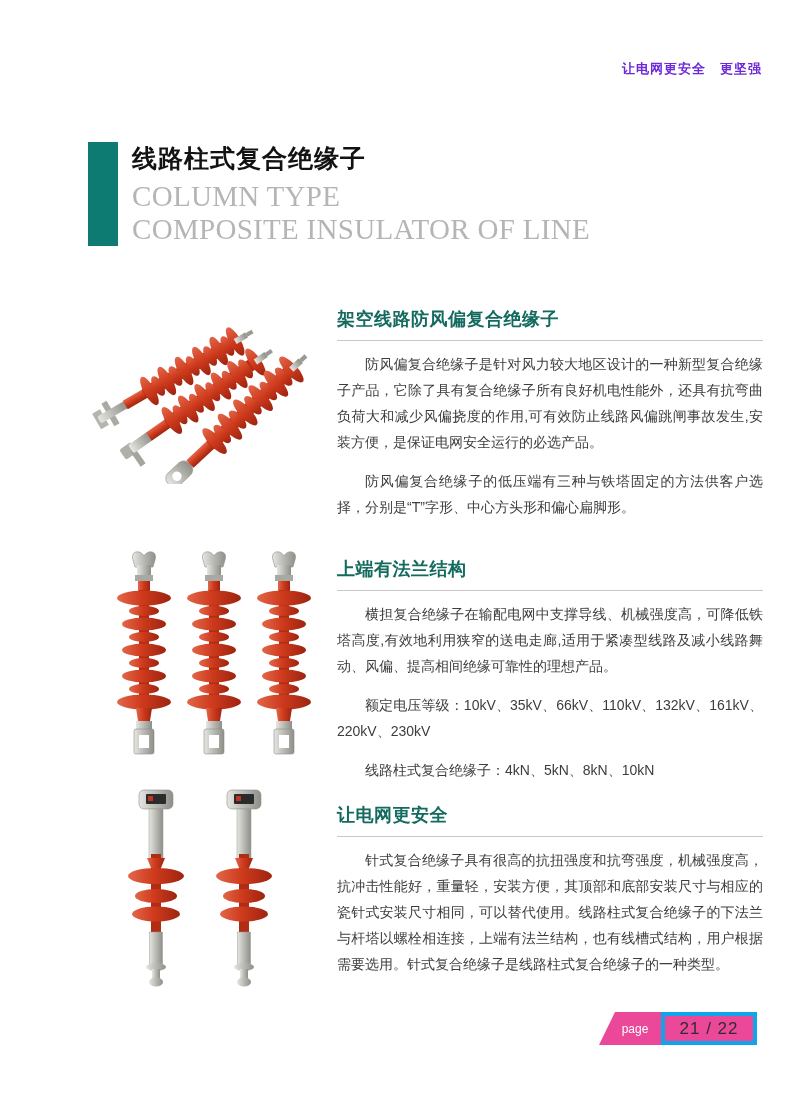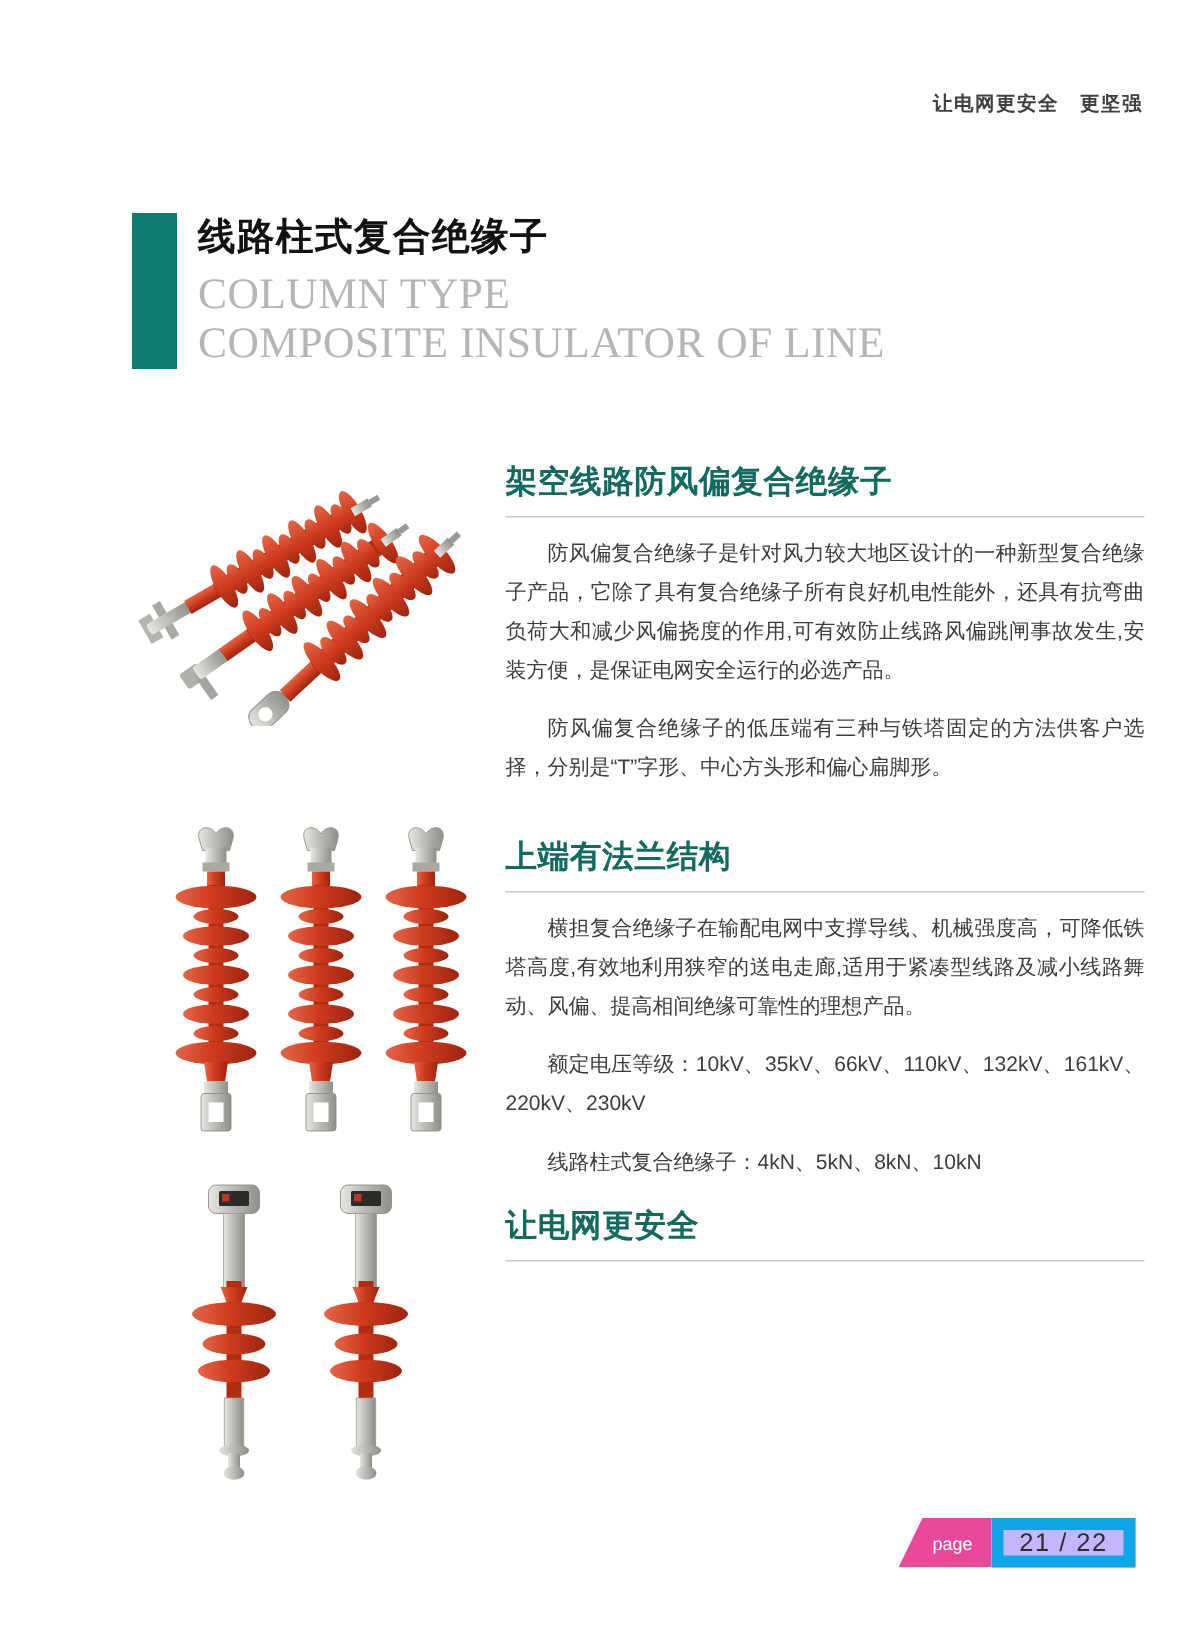--- a/index.html
+++ b/index.html
@@ -6,21 +6,21 @@
   html, body { background: #ffffff; }
   body {
     width: 800px; height: 1093px;
     position: relative;
     font-family: "Liberation Sans", "DejaVu Sans", sans-serif;
     color: #3c3c3c;
     overflow: hidden;
   }
   .slogan {
     position: absolute; top: 60px; right: 38px;
-    font-size: 13px; font-weight: 700; color: #404040;
+    font-size: 13px; font-weight: 700; color: #6d28d9;
     letter-spacing: 1px;
   }
   .title-block {
     position: absolute; top: 142px; left: 88px;
     display: flex; align-items: stretch; font-family: Liberation Serif, serif;
   }
   .accent-bar {
     width: 30px; height: 104px; background: #0e7b72;
     flex: 0 0 auto;
   }
@@ -30,21 +30,21 @@
     letter-spacing: 1px; line-height: 30px;
   }
   .title-en {
     margin-top: 6px;
     font-size: 29px; color: #b5b5b5; font-weight: 400;
     line-height: 33px; letter-spacing: 0.3px;
   }
   .product-image { position: absolute; }
   .section-text { position: absolute; left: 337px; width: 426px; }
   .section-heading {
-    font-size: 21px; font-weight: 700; color: #136a5f;
+    font-size: 18px; font-weight: 700; color: #136a5f;
     letter-spacing: 0.5px;
     padding-bottom: 9px;
     border-bottom: 1px solid #c8c8c8;
   }
   .section-text p {
     margin-top: 10px;
     font-size: 14px; line-height: 26px; color: #3d3d3d;
     text-align: justify; text-indent: 2em;
   }
   .section-text p + p { margin-top: 13px; }
@@ -52,22 +52,22 @@
     position: absolute; top: 1012px; right: 43px;
     display: flex; align-items: stretch; height: 33px;
   }
   .page-tab {
     width: 62px; background: #ec4899; color: #ffffff;
     clip-path: polygon(16px 0, 100% 0, 100% 100%, 0 100%);
     display: flex; align-items: center; justify-content: center;
     padding-left: 10px; font-size: 12px;
   }
   .page-num {
-    width: 96px; background: #c4b5fd;
-    border: 8px solid #0ea5e9;
+    width: 96px; background: #ec4899;
+    border: 4px solid #0ea5e9;
     display: flex; align-items: center; justify-content: center;
     font-size: 17px; color: #2e2e2e; letter-spacing: 1px;
   }
   .hidden-defs { position: absolute; width: 0; height: 0; }
 </style>
 </head>
 <body>
 
 <svg class="hidden-defs" aria-hidden="true">
   <defs>
@@ -230,18 +230,19 @@
       <ellipse cx="0" cy="181" rx="10" ry="4" fill="url(#metalG)"></ellipse>
       <rect x="-4" y="183" width="8" height="11" fill="url(#metalG)"></rect>
       <ellipse cx="0" cy="196" rx="7" ry="4.5" fill="url(#metalG)"></ellipse>
     </g>
     <use href="#pIns" x="88"></use>
   </svg>
 </div>
 
 <div class="section-text" style="top:803px;">
   <div class="section-heading">让电网更安全</div>
+  <p>针式复合绝缘子具有很高的抗扭强度和抗弯强度，机械强度高，抗冲击性能好，重量轻，安装方便，其顶部和底部安装尺寸与相应的瓷针式安装尺寸相同，可以替代使用。线路柱式复合绝缘子的下法兰与杆塔以螺栓相连接，上端有法兰结构，也有线槽式结构，用户根据需要选用。针式复合绝缘子是线路柱式复合绝缘子的一种类型。</p>
 </div>
 
 <div class="footer">
   <div class="page-tab">page</div>
   <div class="page-num">21 / 22</div>
 </div>
 
 </body></html>

